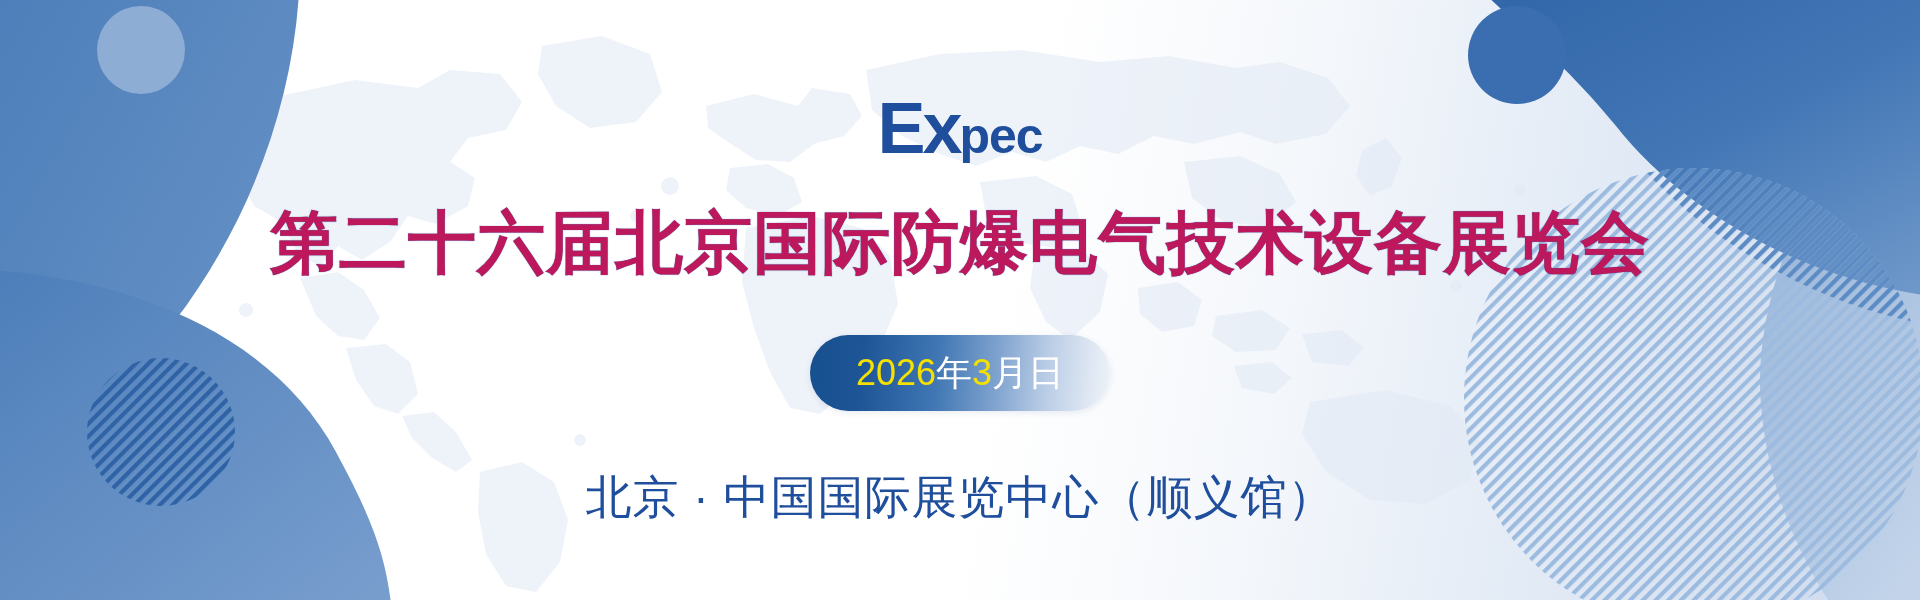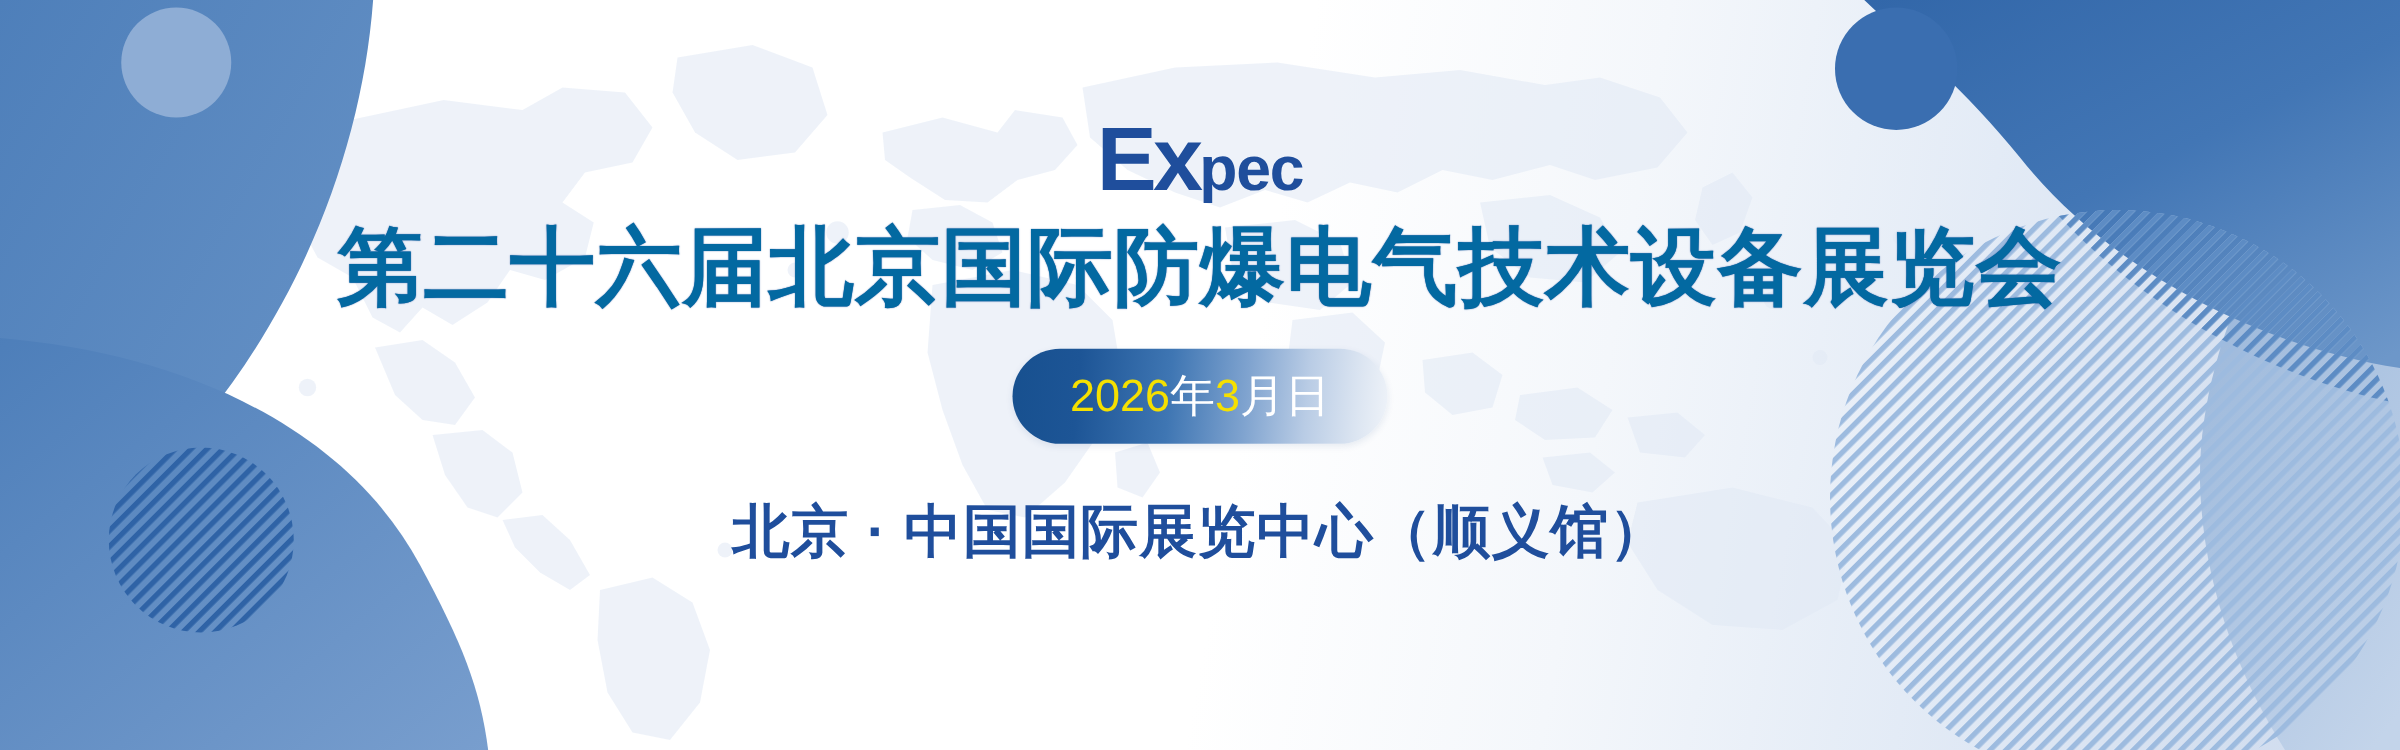--- a/index.html
+++ b/index.html
@@ -58,20 +58,21 @@
     left: 0;
     top: 0;
     width: 1920px;
     height: 600px;
     display: flex;
     flex-direction: column;
     align-items: center;
     justify-content: flex-start;
     padding-top: 92px;
     box-sizing: border-box;
+    gap: 28px;
   }
 
   
   .logo {
     color: #1f4e9c;
     font-weight: 700;
     line-height: 1;
     letter-spacing: -1px;
     white-space: nowrap;
     margin-bottom: 12px;
@@ -82,21 +83,21 @@
     letter-spacing: -3px;
   }
   .logo .small {
     font-size: 50px;
     font-weight: 700;
     letter-spacing: -1px;
   }
 
   
   .main-title {
-    color: #0369a1;
+    color: #be185d;
     font-size: 68px;
     font-weight: 700;
     line-height: 1.08;
     letter-spacing: 1px;
     white-space: nowrap;
     margin-top: 2px;
     text-shadow: 0 0 1px #1f4e9c;
   }
 
   
@@ -126,24 +127,24 @@
     white-space: nowrap;
     letter-spacing: 0px;
     display: flex;
     align-items: baseline;
   }
   .date-text .y { color: #f5e000; }
   .date-text .w { color: #ffffff; }
 
   
   .venue {
-    margin-top: 40px;
+    margin-top: 28px;
     color: #1f4e9c;
     font-size: 46px;
-    font-weight: 700;
+    font-weight: 400;
     letter-spacing: 1px;
     white-space: nowrap;
   }
 </style>
 </head>
 <body>
 
 <div class="banner">
 
   <div class="bg-wash"></div>

